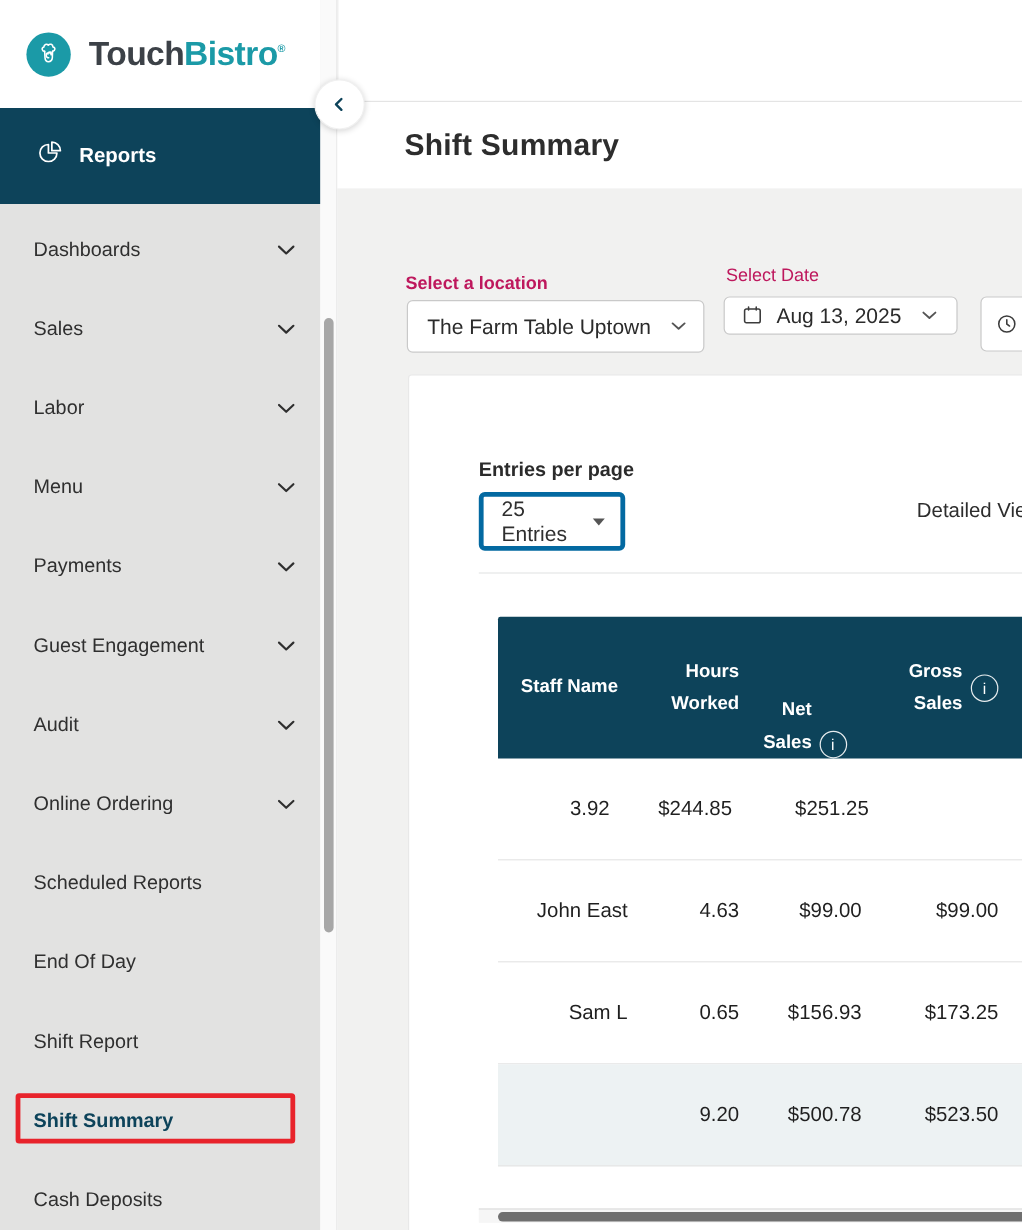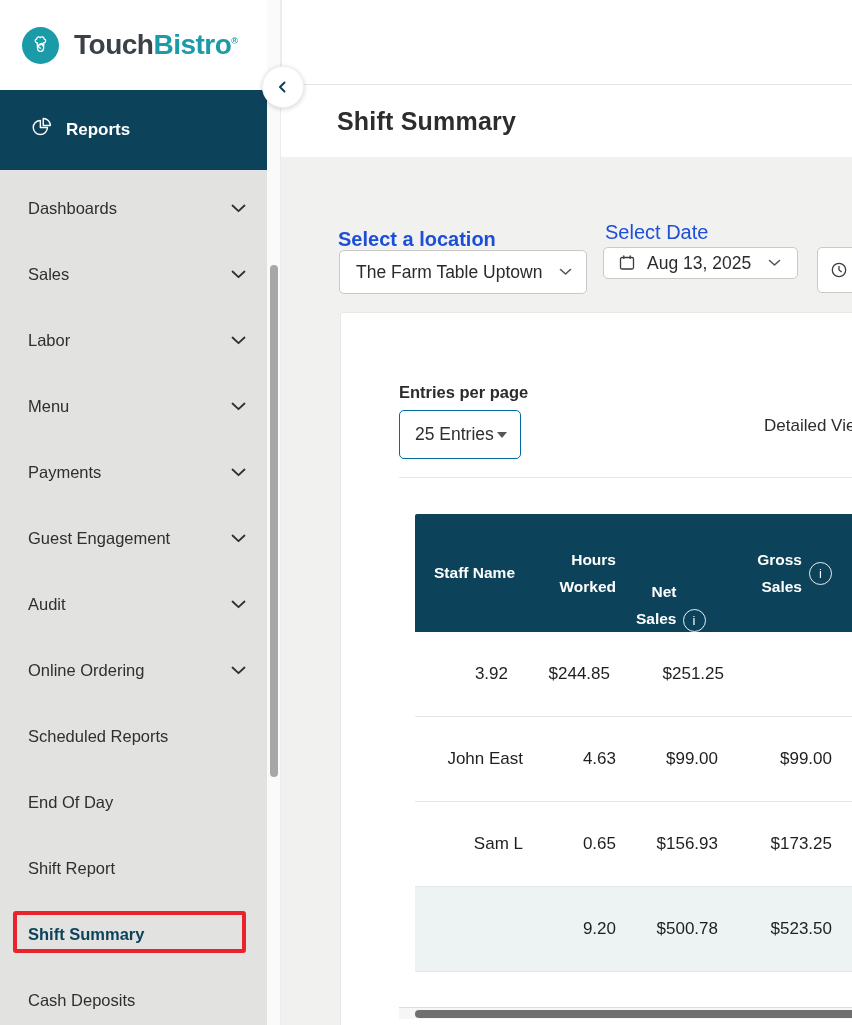--- a/index.html
+++ b/index.html
@@ -25,33 +25,33 @@
   
   .sb-track { position:absolute; left:267px; top:0; width:14px; height:1025px; background:#fafafa; border-right:1px solid #ececec; z-index:5; }
   .sb-thumb { position:absolute; left:3px; top:265px; width:8px; height:512px; background:#a7a7a7; border-radius:4px; }
   
   .main { position:absolute; left:281px; top:0; width:571px; height:1025px; background:#fff; }
   .topbar { height:85px; background:#fff; border-bottom:1px solid #e4e4e4; border-left:1px solid #ebebeb; }
   .page-header { height:72px; background:#fff; display:flex; align-items:center; }
   .page-header h1 { margin-left:56px; font-size:25px; font-weight:bold; color:#2d2d2d; letter-spacing:0.2px; }
   .panel { position:absolute; left:0; top:157px; width:571px; height:880px; background:#f1f1f0; }
   
-  .flabel { position:absolute; font-size:20px; color:#1d4ed8; }
+  .flabel { position:absolute; font-size:15px; color:#be185d; }
   .flabel.bold { font-weight:bold; }
   .selectbox { position:absolute; background:#fff; border:1px solid #c9c9c9; border-radius:5px; display:flex; align-items:center; font-size:17.5px; color:#2b2b2b; }
   .loc-label { left:57px; top:71px; }
   .loc-select { left:58px; top:93px; width:248px; height:44px; padding:0 14px 0 16px; justify-content:space-between; }
   .date-label { left:324px; top:64px; }
   .date-select { left:322px; top:90px; width:195px; height:32px; padding:0 16px 0 14px; gap:11px; }
   .date-select .chev-sm { margin-left:auto; }
   .time-select { left:536px; top:90px; width:340px; height:46px; padding:0 0 0 12px; gap:10px; }
   
   .card { position:absolute; left:59px; top:155px; width:820px; height:900px; background:#fff; border:1px solid #e8e8e8; border-radius:3px; }
   .entries-label { position:absolute; left:58px; top:70px; font-size:16.5px; font-weight:bold; color:#2b2b2b; }
-  .entries-select { position:absolute; left:58px; top:97px; width:122px; height:49px; background:#fff; border:1px solid #0369a1; border-radius:5px; display:flex; align-items:center; padding:0 13px 0 15px; font-size:17.5px; color:#2f2f2f; justify-content:space-between; }
+  .entries-select { position:absolute; left:58px; top:97px; width:122px; height:49px; background:#fff; border:4px solid #0369a1; border-radius:5px; display:flex; align-items:center; padding:0 13px 0 15px; font-size:17.5px; color:#2f2f2f; justify-content:space-between; }
   .tri { width:0; height:0; border-left:5px solid transparent; border-right:5px solid transparent; border-top:6px solid #555; }
   .detailed-view { position:absolute; left:423px; top:103px; font-size:17px; color:#2d2d2d; white-space:nowrap; }
   .card-divider { position:absolute; left:58px; right:0; top:164px; border-top:1px solid #e4e6e6; }
   
   .table { position:absolute; left:74px; top:201px; width:557px; }
   .thead { display:flex; height:118px; background:#0d435a; color:#fff; font-size:15.5px; font-weight:bold; border-radius:2px 2px 0 0; }
   .th, .td { flex:none; }
   .c1 { width:108px; } .c2 { width:93px; } .c3 { width:102px; } .c4 { width:114px; } .c5 { width:140px; }
   .th-staff { display:flex; align-items:center; justify-content:flex-end; padding-right:8px; text-align:right; }
   .th-hours { display:flex; flex-direction:column; justify-content:center; text-align:right; line-height:27px; }

